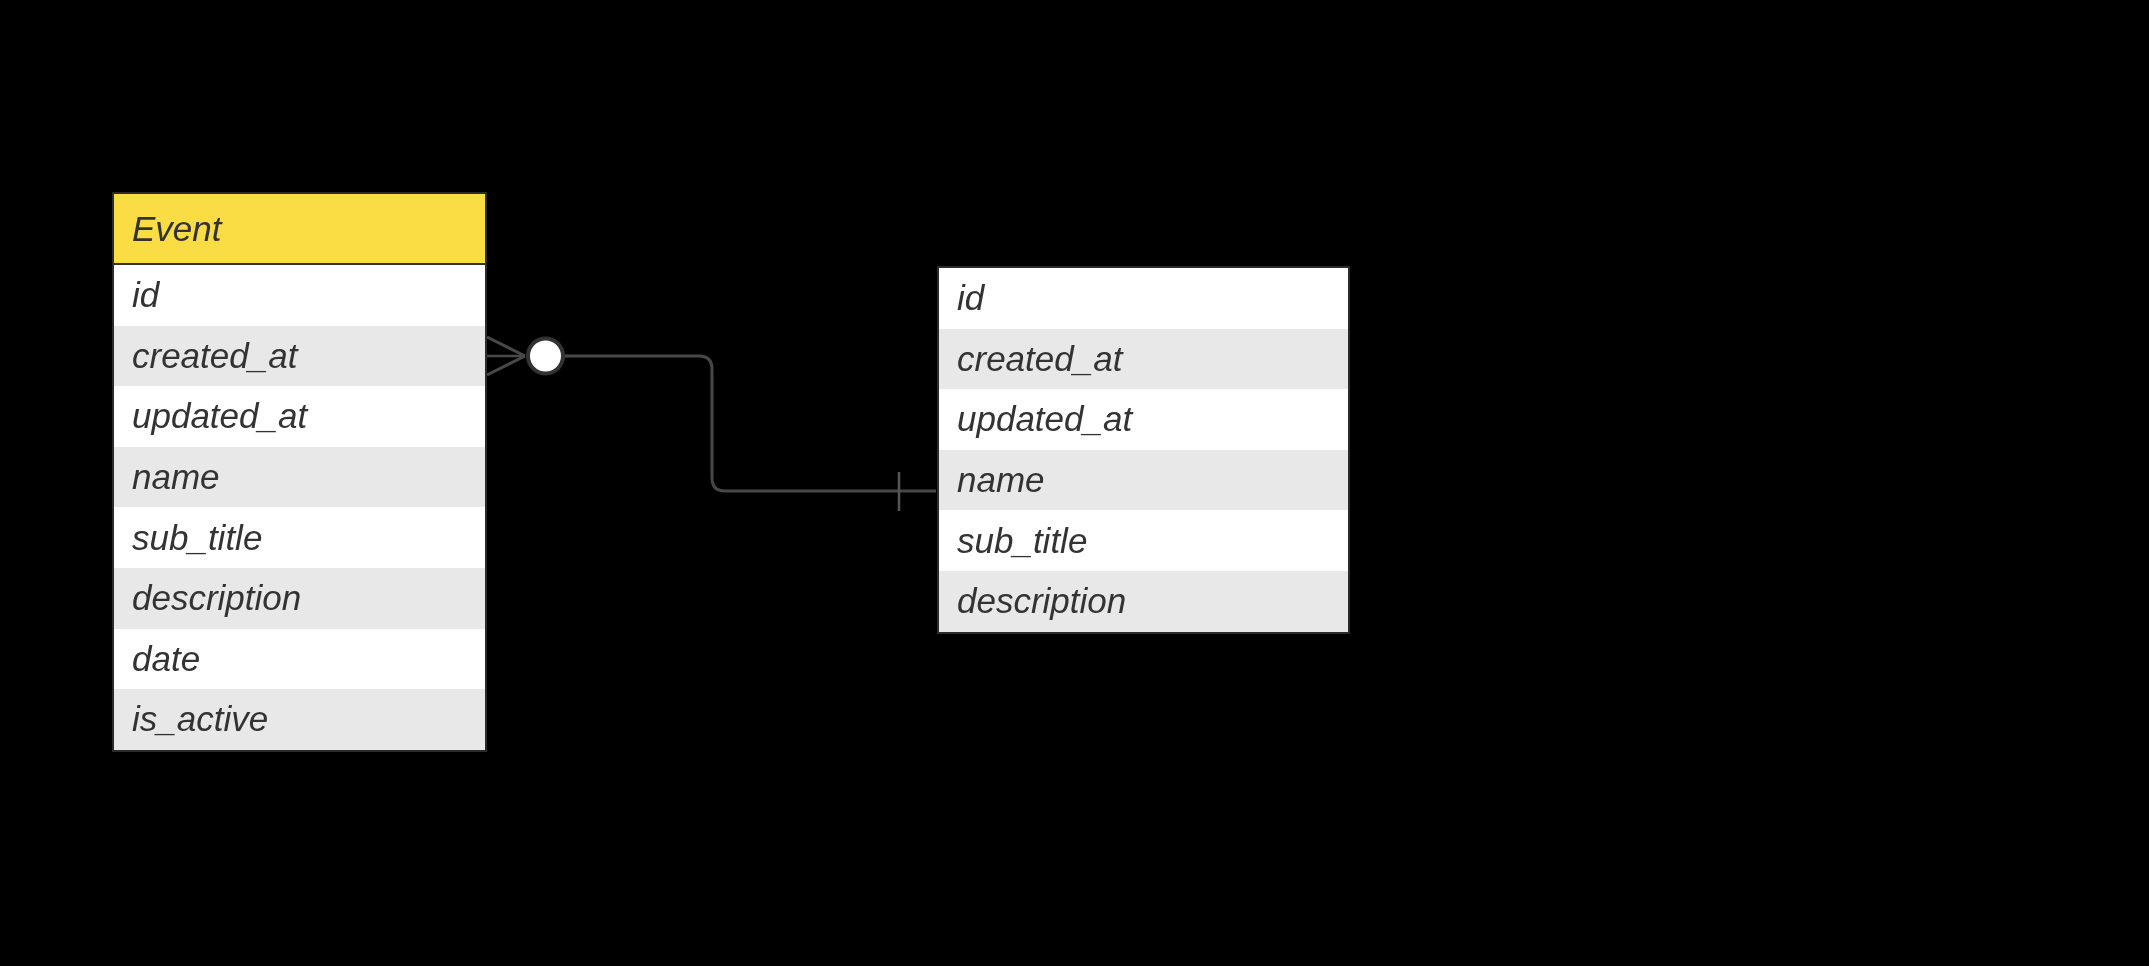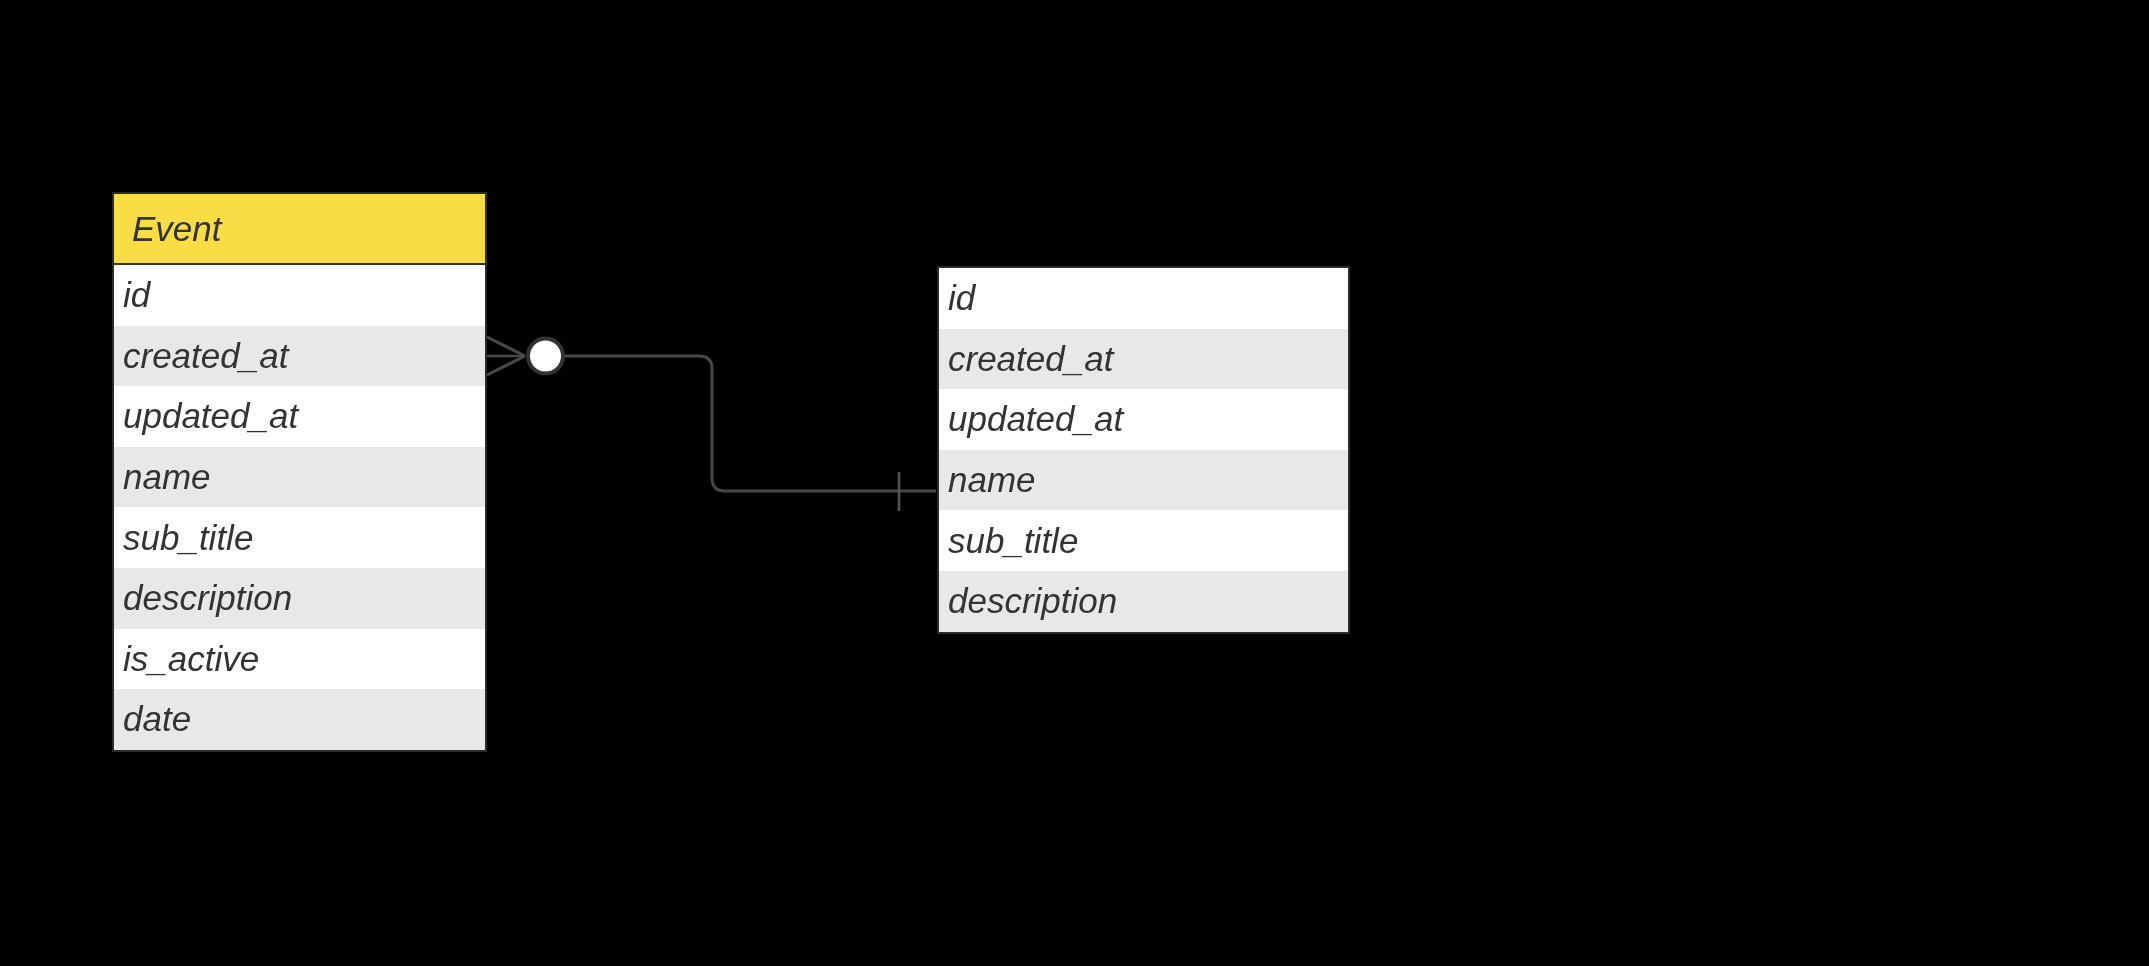--- a/index.html
+++ b/index.html
@@ -29,21 +29,21 @@
     padding-left: 18px;
     font-size: 35px;
     color: #333333;
   }
   .rows { display: flex; flex-direction: column; }
   .field-row {
     box-sizing: border-box;
     height: 60.6px;
     display: flex;
     align-items: center;
-    padding-left: 9px;
+    padding-left: 18px;
     font-size: 35px;
     background: #FFFFFF;
     white-space: nowrap;
     overflow: hidden;
   }
   .rows .field-row:nth-child(even) { background: #E8E8E8; }
   #event-entity    { left: 112px; top: 192px; width: 375px; }
   #category-entity { left: 937px; top: 266px; width: 413px; }
   #connector-svg {
     position: absolute;
@@ -74,24 +74,24 @@
       <div class="field-row">
           <span>name</span>
         </div>
       <div class="field-row">
           <span>sub_title</span>
         </div>
       <div class="field-row">
           <span>description</span>
         </div>
       <div class="field-row">
-          <span>is_active</span>
+          <span>date</span>
         </div>
       <div class="field-row">
-          <span>date</span>
+          <span>is_active</span>
         </div>
     </div>
   </section>
 
   <section class="entity" id="category-entity">
     <div class="rows">
       <div class="field-row">
           <span>id</span>
         </div>
       <div class="field-row">

